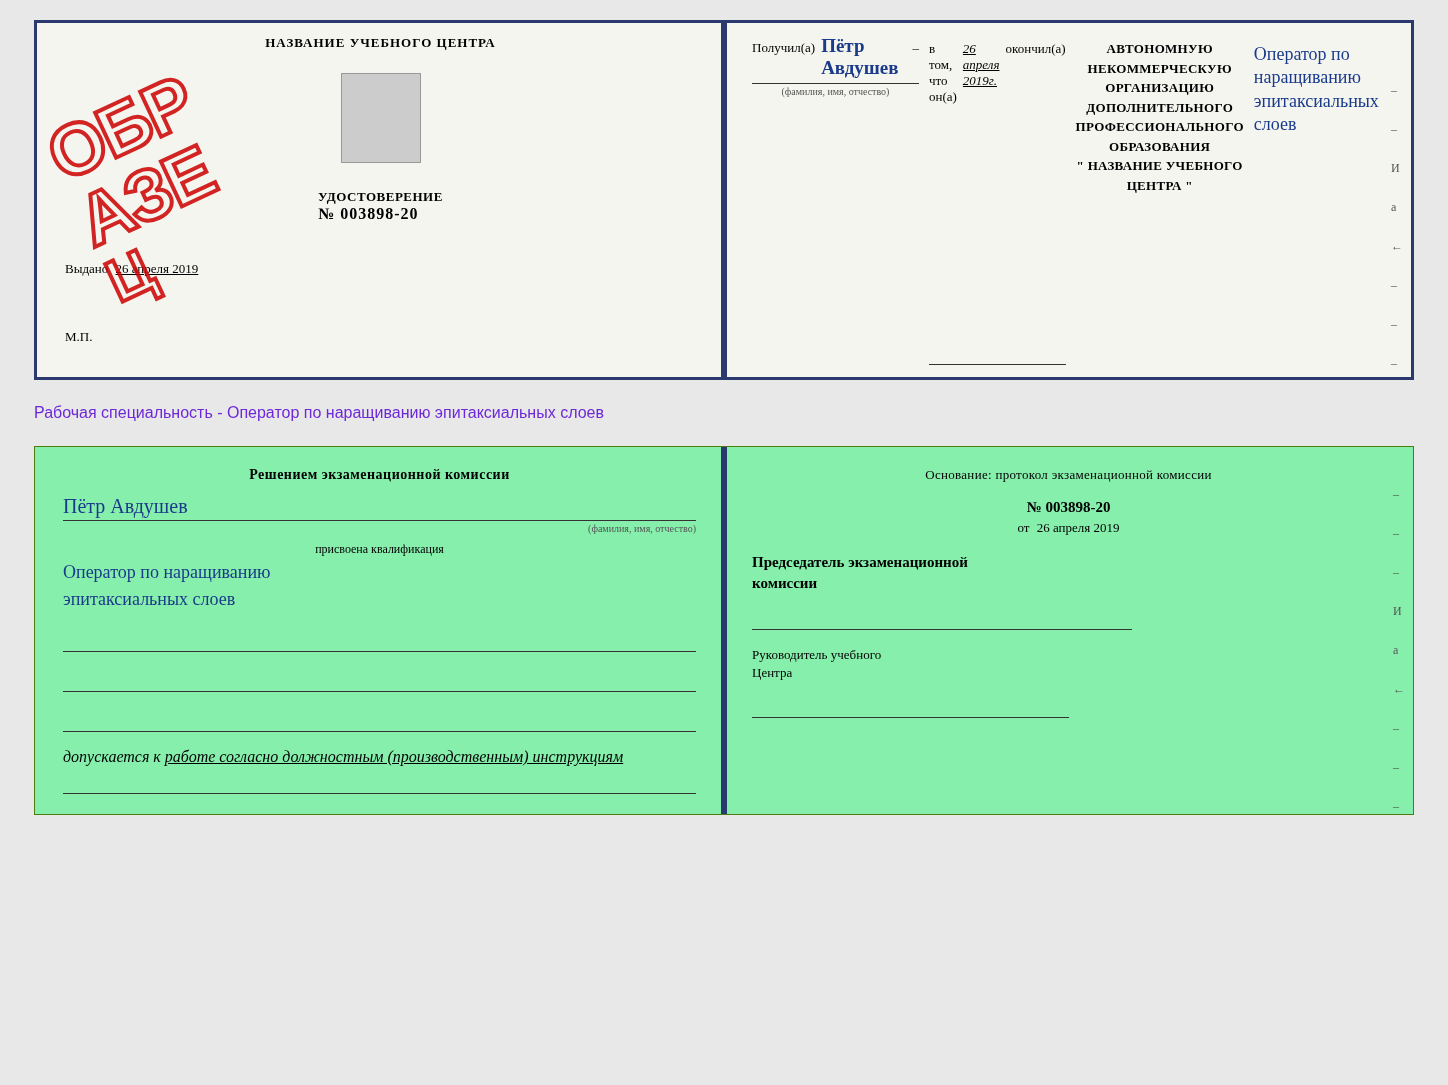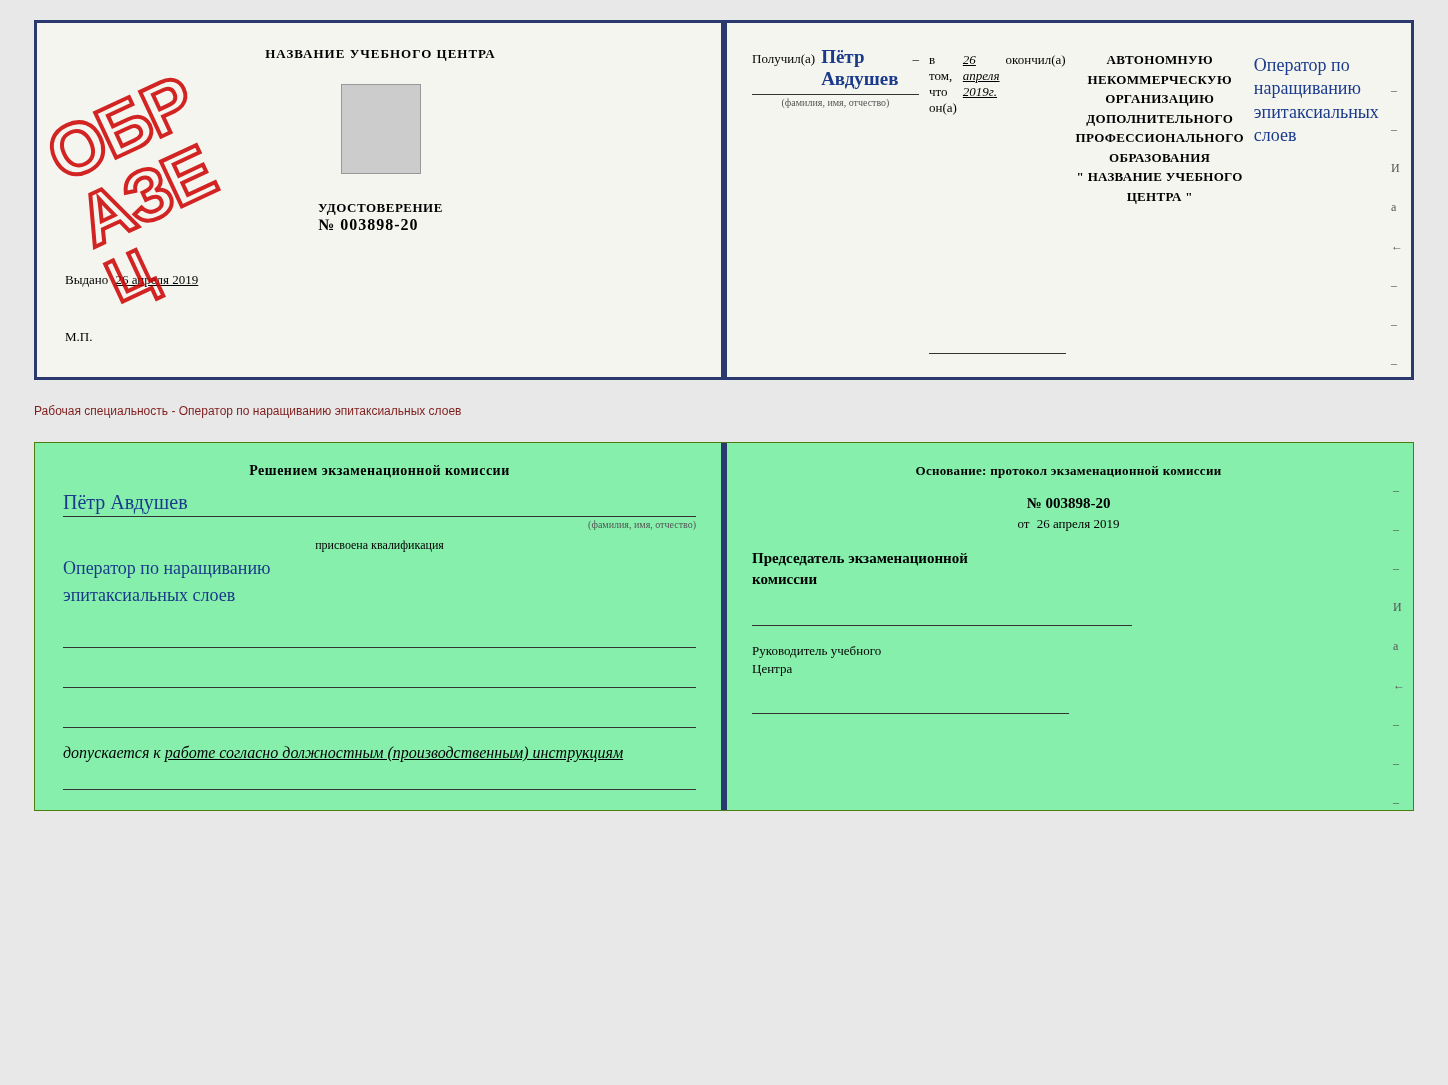--- a/index.html
+++ b/index.html
@@ -36,21 +36,21 @@
       position: absolute;
       top: 0; bottom: 0;
       left: 50%;
       width: 6px;
       background: #2a3a6e;
       transform: translateX(-50%);
     }
 
     .cert-left, .cert-right {
       flex: 1;
-      padding: 23px 28px;
+      padding: 12px 28px;
       position: relative;
       overflow: hidden;
     }
 
     .cert-left {
       border-right: none;
       display: flex;
       flex-direction: column;
       align-items: center;
       justify-content: flex-start;
@@ -168,22 +168,22 @@
       top: 60px;
       display: flex;
       flex-direction: column;
       gap: 24px;
       font-size: 12px;
       color: #555;
     }
 
     
     .separator-text {
-      font-size: 12px;
-      color: #7f1d1d;
+      font-size: 16px;
+      color: #6d28d9;
       padding: 8px 0;
       font-family: Arial, sans-serif;
     }
 
     
     .cert-book-bottom {
       display: flex;
       width: 100%;
       border: 1px solid #4d7c0f;
       background: #86efac;
@@ -263,21 +263,21 @@
       font-style: italic;
     }
 
     .dopusk-underline {
       text-decoration: underline;
     }
 
     
     .osnovanie-title {
       font-size: 13px;
-      font-weight: bold;
+      font-weight: normal;
       letter-spacing: 0.3px;
       text-align: center;
       margin-bottom: 16px;
     }
 
     .protocol-number {
       font-size: 15px;
       font-weight: bold;
       text-align: center;
       margin-bottom: 4px;

